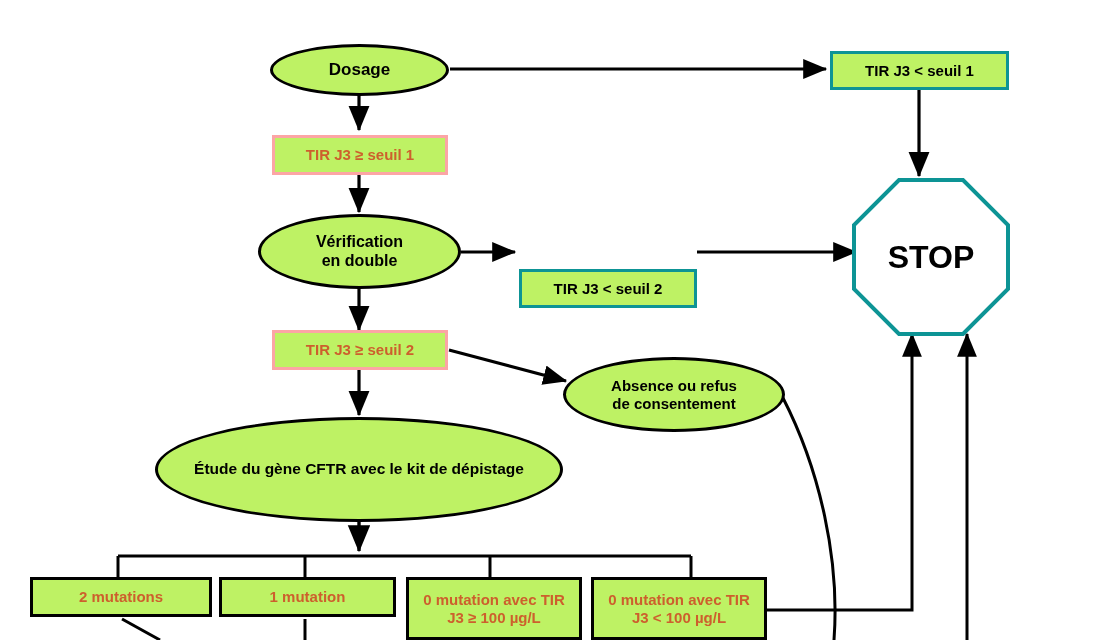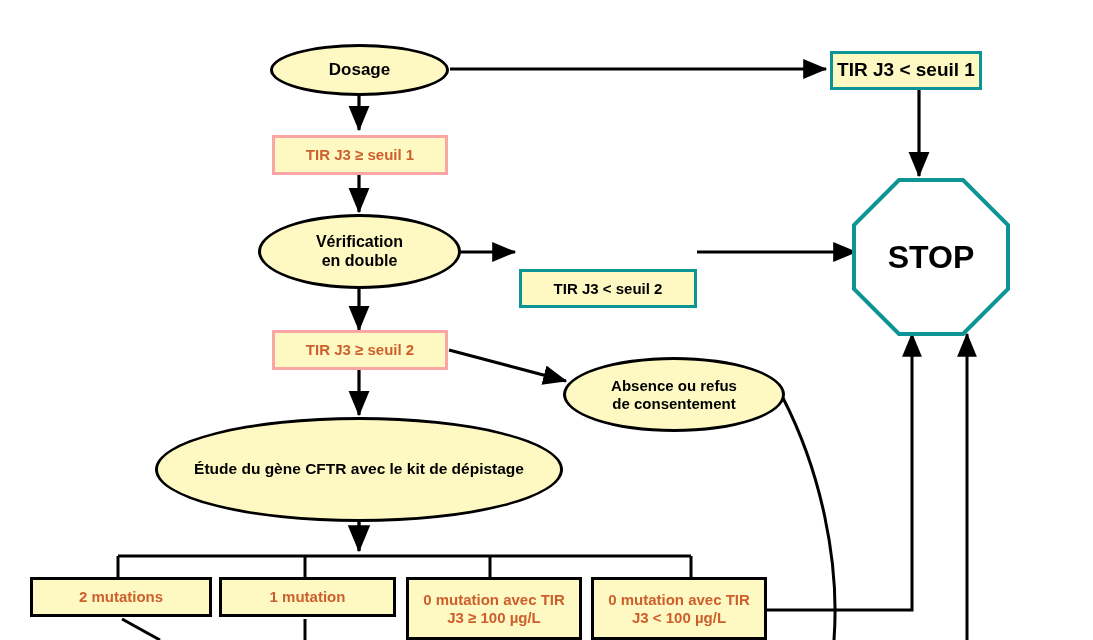--- a/index.html
+++ b/index.html
@@ -5,21 +5,21 @@
   html,body{margin:0;padding:0;background:#ffffff;}
   body{
     width:1093px;height:640px;overflow:hidden;
     font-family:"Liberation Sans","DejaVu Sans",sans-serif;
   }
   #canvas{position:relative;width:1093px;height:640px;background:#fff;}
   #wires{position:absolute;left:0;top:0;width:1093px;height:640px;}
 
   .node{position:absolute;box-sizing:border-box;display:flex;
         align-items:center;justify-content:center;text-align:center;
-        background:#fef9c3;}
+        background:#bef264;}
   .node .ln{display:block;line-height:1.18;}
 
   
   .ellipse{border:3px solid #000;border-radius:50%;color:#000;font-weight:bold;}
 
   
   .rect-orange{border:3px solid #fca5a5;color:#CD5F2D;font-weight:bold;}
   
   .rect-teal{border:3px solid #0D9495;color:#000;font-weight:bold;}
   
@@ -77,21 +77,21 @@
 
     <path d="M 967,640 L 967,334" fill="none" stroke="#000" stroke-width="3" marker-end="url(#ah)"></path>
 
     <polygon points="899,180 963,180 1008,225 1008,289 963,334 899,334 854,289 854,225" fill="#ffffff" stroke="#0D9495" stroke-width="4"></polygon>
   </svg>
 
   <div class="node ellipse" style="left:270px;top:44px;width:179px;height:52px;font-size:17px;">
     <span class="ln">Dosage</span>
   </div>
 
-  <div class="node rect-teal" style="left:830px;top:51px;width:152px;height:39px;font-size:19px;">
+  <div class="node rect-teal" style="left:830px;top:51px;width:179px;height:39px;font-size:15px;">
     <span class="ln">TIR J3 &lt; seuil 1</span>
   </div>
 
   <div class="node rect-orange" style="left:272px;top:135px;width:176px;height:40px;font-size:15px;">
     <span class="ln">TIR J3 ≥ seuil 1</span>
   </div>
 
   <div class="node ellipse" style="left:258px;top:214px;width:203px;height:75px;font-size:16px;flex-direction:column;">
     <span class="ln">Vérification</span>
     <span class="ln">en double</span>

